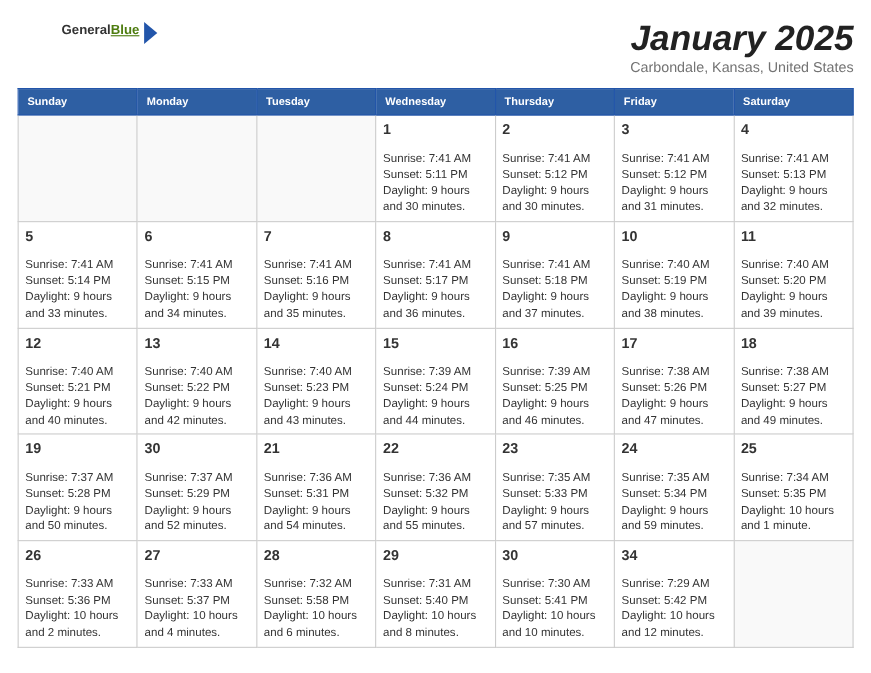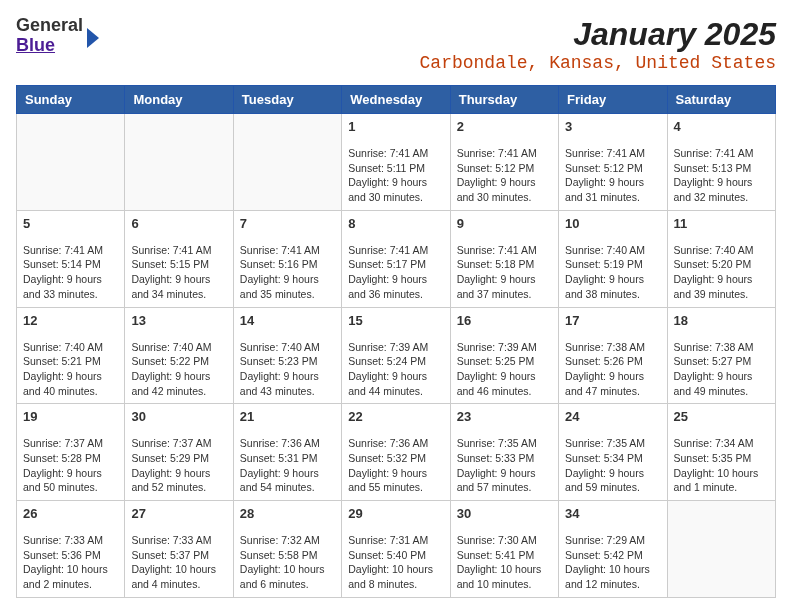--- a/index.html
+++ b/index.html
@@ -15,60 +15,60 @@
       justify-content: space-between;
       align-items: flex-start;
       margin-bottom: 12px;
     }
     .logo {
       display: flex;
       align-items: center;
     }
     .logo-text {
       display: flex;
-      flex-direction: column;
-      font-size: 18px;
+      flex-direction: row;
+      font-size: 12px;
       font-weight: bold;
       line-height: 1.1;
+      margin-left: 40px;
     }
     .logo-text .general { color: #333; }
-    .logo-text .blue { color: #4c1d95; text-decoration: underline; }
+    .logo-text .blue { color: #4d7c0f; text-decoration: underline; }
     .logo-arrow {
       width: 0; height: 0;
       border-left: 12px solid #2255aa;
       border-top: 10px solid transparent;
       border-bottom: 10px solid transparent;
       margin-left: 4px;
       margin-top: 4px;
     }
     .title-section {
       text-align: right;
     }
     .month-title {
       font-size: 32px;
       font-weight: bold;
       color: #222;
       font-style: italic;
     }
     .location {
-      font-size: 18px;
-      color: #c2410c;
-      font-family: Liberation Mono, monospace;
+      font-size: 13px;
+      color: #737373;
     }
     .calendar {
       width: 100%;
       border-collapse: collapse;
       border: 1px solid #ccc;
     }
     .calendar th {
       background-color: #2e5fa3;
       color: #fff;
       text-align: left;
       padding: 6px 8px;
-      font-size: 13px;
+      font-size: 10px;
       border: 1px solid #2255aa;
     }
     .calendar td {
       vertical-align: top;
       border: 1px solid #ccc;
       padding: 5px 6px;
       width: calc(100% / 7);
       font-size: 11px;
       color: #333;
       height: 80px;

